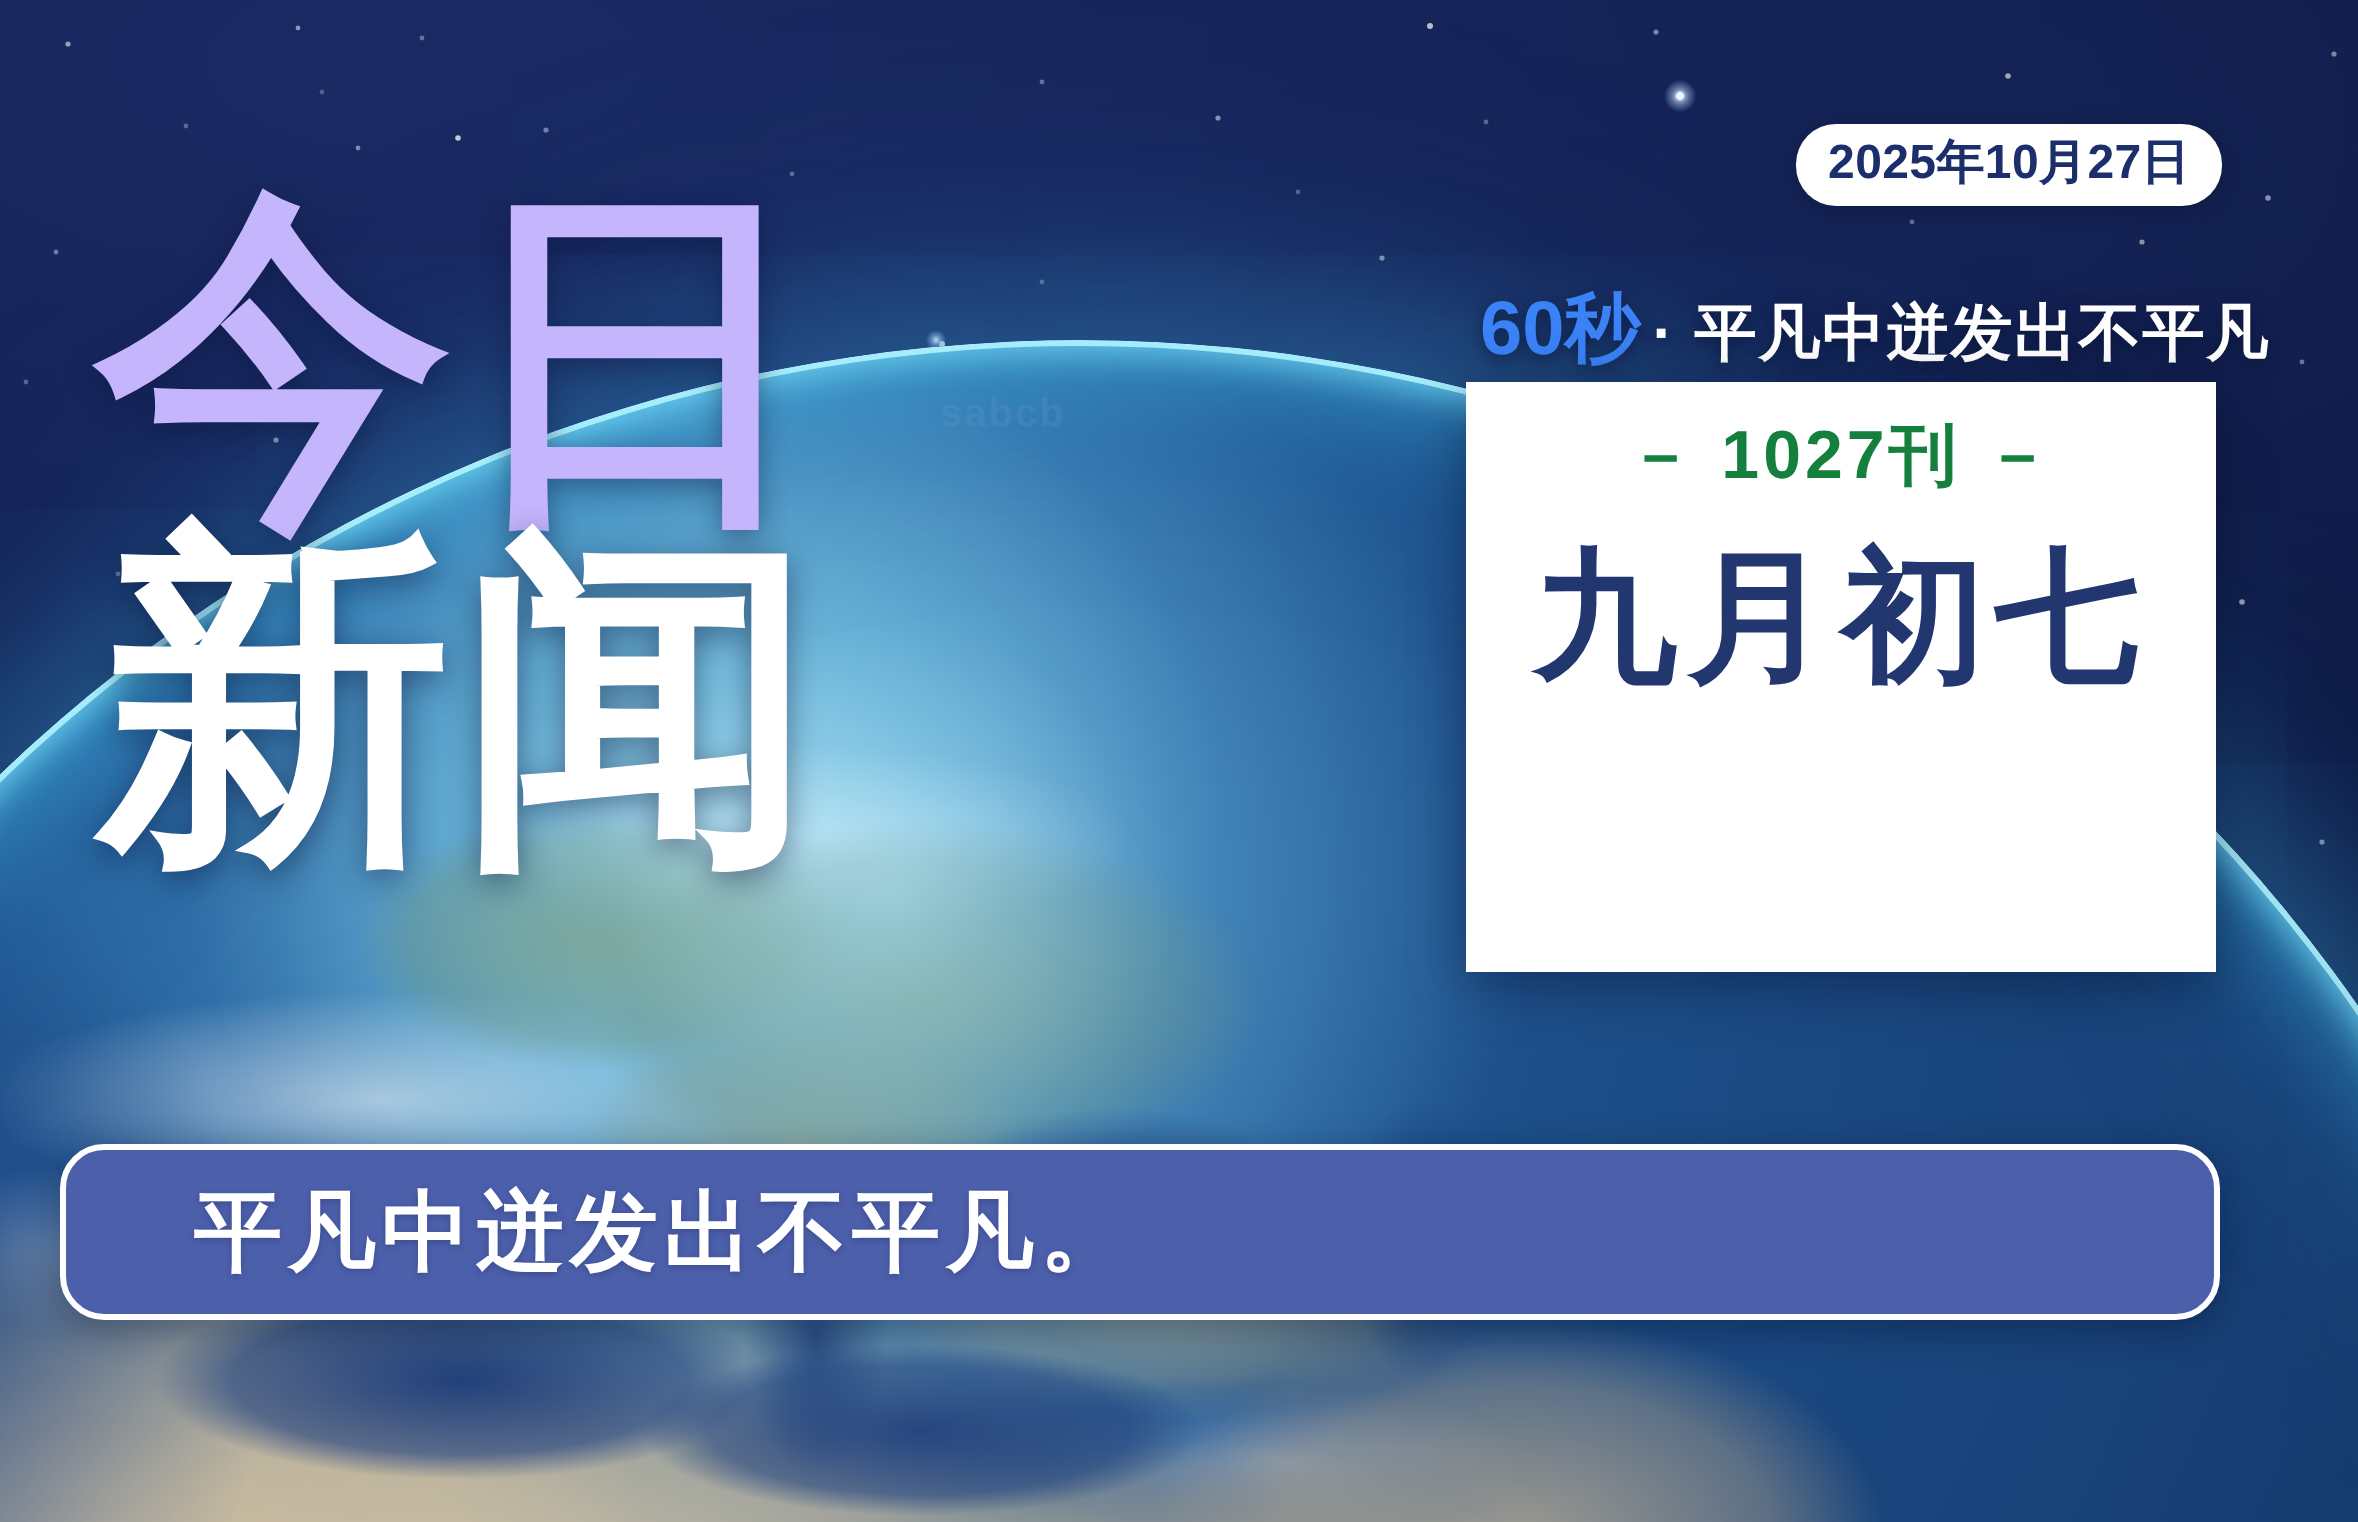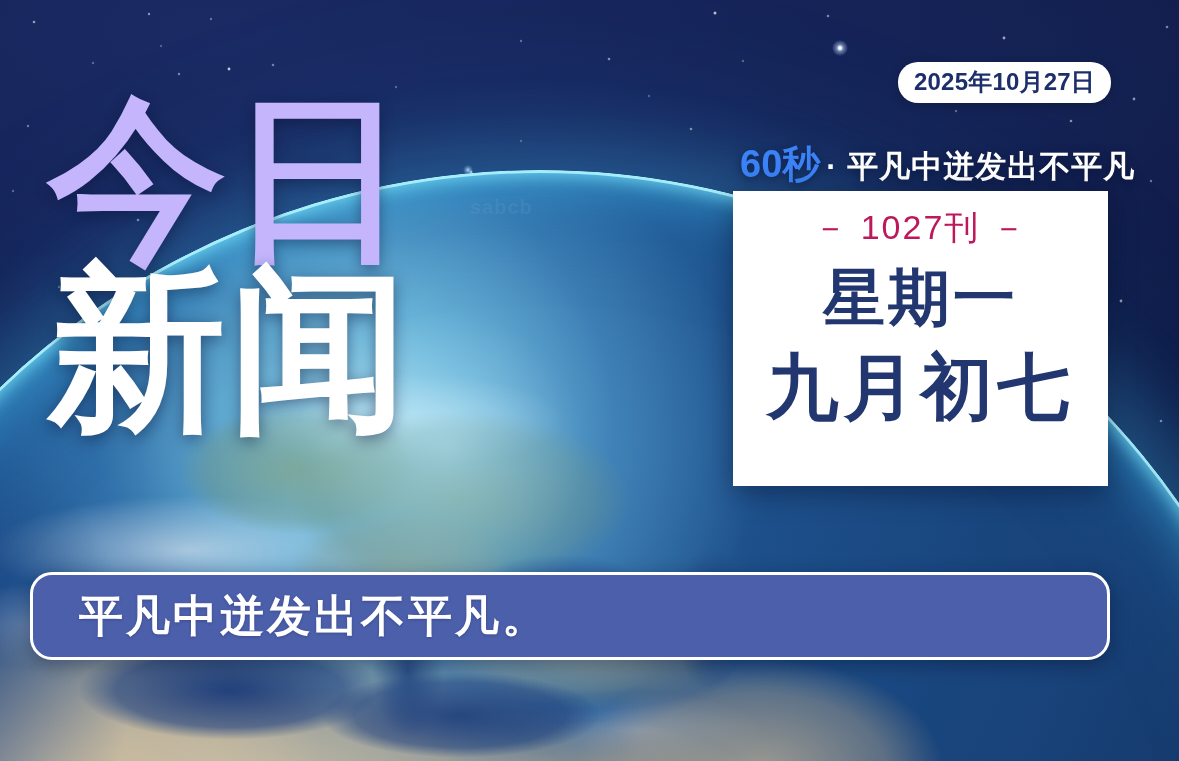--- a/index.html
+++ b/index.html
@@ -263,23 +263,23 @@
     background: #ffffff;
     box-shadow: 0 6px 26px rgba(4,10,34,.42);
     display: flex;
     flex-direction: column;
     align-items: center;
     justify-content: flex-start;
     padding-top: 14px;
     box-sizing: border-box;
   }
   .issue-line {
-    color: #be185d;
+    color: #15803d;
     font-size: 34px;
-    font-weight: 400;
+    font-weight: 700;
     letter-spacing: 2px;
     white-space: nowrap;
   }
   .weekday {
     color: #22366f;
     font-size: 62px;
     font-weight: 900;
     letter-spacing: 3px;
     margin-top: 16px;
     line-height: 1;
@@ -306,21 +306,21 @@
     box-sizing: border-box;
     display: flex;
     align-items: center;
     box-shadow: 0 5px 18px rgba(4,10,34,.35);
   }
   .quote-text {
     color: #ffffff;
     font-size: 44px;
     font-weight: 700;
     letter-spacing: 3px;
-    margin-left: 46px;
+    margin-left: 64px;
     white-space: nowrap;
     text-shadow: 0 1px 3px rgba(10,20,55,.25);
   }
 </style>
 </head>
 <body>
 
 <div id="poster">
 
   <div class="space-base"></div>
@@ -351,21 +351,20 @@
     <span class="headline-line headline-top">今日</span>
     <span class="headline-line headline-bottom">新闻</span>
   </div>
 
   <div class="tagline">
     <span class="tagline-seconds">60秒</span><span class="tagline-rest">· 平凡中迸发出不平凡</span>
   </div>
 
   <div class="info-card">
     <div class="issue-line">－ 1027刊 －</div>
-    <div class="weekday">星期一</div>
     <div class="lunar-date">九月初七</div>
   </div>
 
   <div class="quote-banner">
     <span class="quote-text">平凡中迸发出不平凡。</span>
   </div>
 
 </div>
 
 </body></html>

